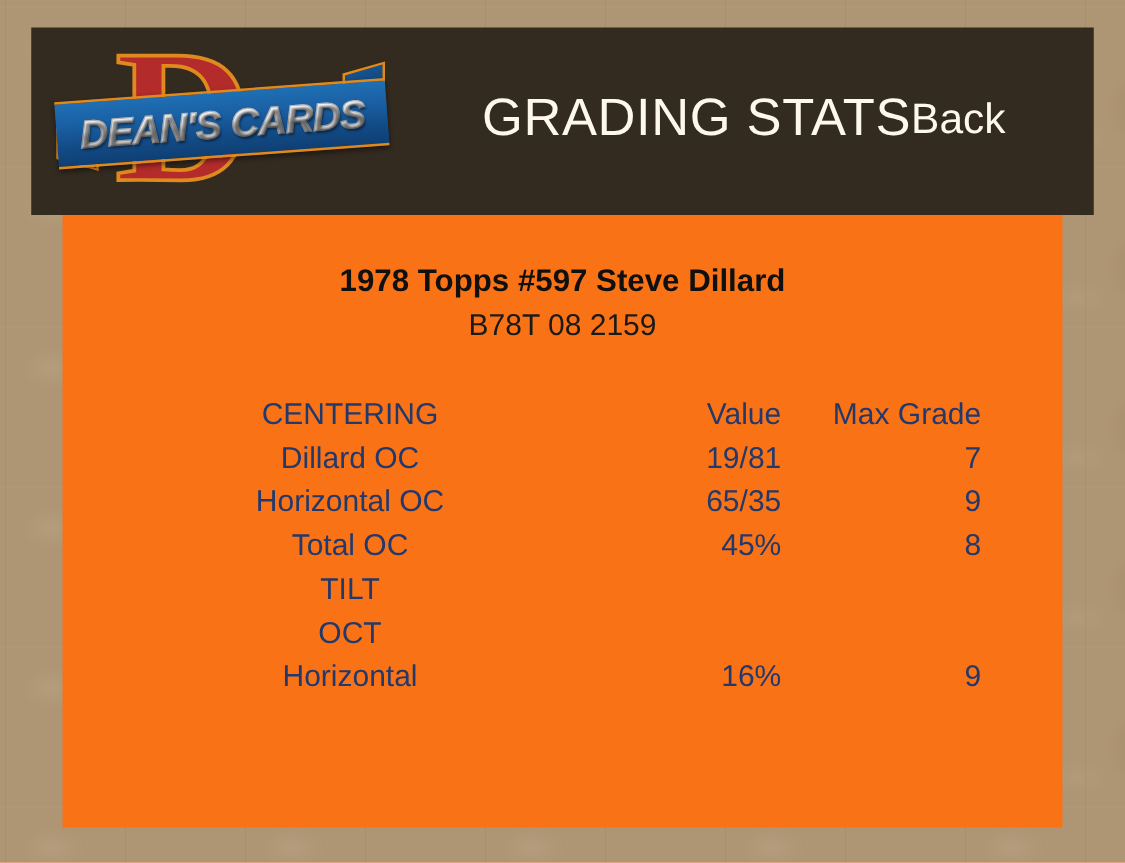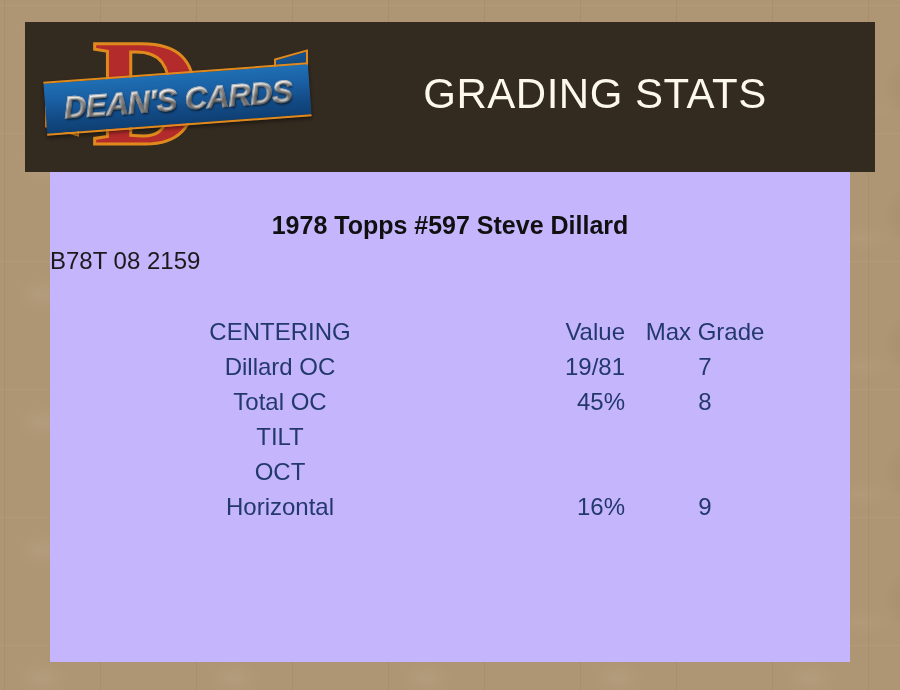--- a/index.html
+++ b/index.html
@@ -131,33 +131,34 @@
     line-height:42px;
     font-weight:normal;
     margin-top:2px;
   }
 
   
   #panel {
     position:absolute;
     left:50px; top:172px;
     width:800px; height:490px;
-    background:#c4b5fd;
+    background:#f97316;
   }
 
   #card-title {
     margin-top:38px;
     text-align:center;
     color:#101010;
     font-size:25px;
     line-height:30px;
     font-weight:bold;
   }
   #card-code {
     margin-top:7px;
+    text-align:center;
     color:#1a1a1a;
     font-size:24px;
     line-height:28px;
     font-weight:normal;
   }
 
   
   #stats {
     margin:39px auto 0 auto;
     width:670px;
@@ -166,21 +167,21 @@
   }
   #stats th, #stats td {
     padding:0;
     font-size:24px;
     line-height:35px;
     font-weight:normal;
     vertical-align:baseline;
   }
   .col-label { width:330px; text-align:center; }
   .col-value { width:180px; text-align:right; }
-  .col-grade { width:160px; text-align:center; }
+  .col-grade { width:160px; text-align:right; }
 
   .hdr-label, .hdr-value, .hdr-grade { font-weight:bold; }
 
   .section-label {
     font-weight:bold;
     padding-left:8px;
   }
   .row-label {
     padding-left:54px;
   }
@@ -197,20 +198,21 @@
     <div id="logo">
       <div id="logo-d">D</div>
       <div class="ribbon-tail left"></div>
       <div class="ribbon-tail right"></div>
       <div class="ribbon"></div>
       <div id="logo-text">DEAN'S CARDS</div>
     </div>
 
     <div id="header-titles">
       <div id="header-title">GRADING STATS</div>
+      <div id="header-subtitle">Back</div>
     </div>
 
   </div>
 
   <div id="panel">
 
     <div id="card-title">1978 Topps #597 Steve Dillard</div>
 
     <div id="card-code">B78T 08 2159</div>
 
@@ -220,20 +222,25 @@
             <td class="col-label section-label">CENTERING</td>
             <td class="col-value hdr-value">Value</td>
             <td class="col-grade hdr-grade">Max Grade</td>
           </tr>
           <tr>
             <td class="col-label row-label">Dillard OC</td>
             <td class="col-value">19/81</td>
             <td class="col-grade">7</td>
           </tr>
           <tr>
+            <td class="col-label row-label">Horizontal OC</td>
+            <td class="col-value">65/35</td>
+            <td class="col-grade">9</td>
+          </tr>
+          <tr>
             <td class="col-label row-label">Total OC</td>
             <td class="col-value">45%</td>
             <td class="col-grade">8</td>
           </tr>
           <tr>
             <td class="col-label section-label">TILT</td>
             <td class="col-value"></td>
             <td class="col-grade"></td>
           </tr>
           <tr>

